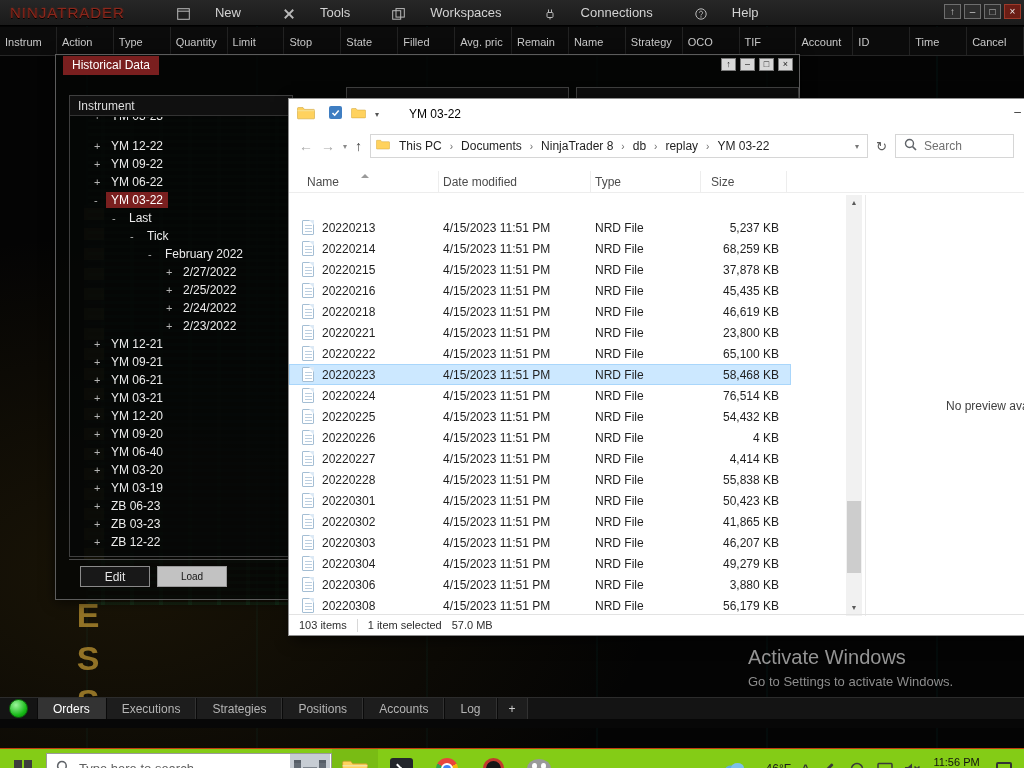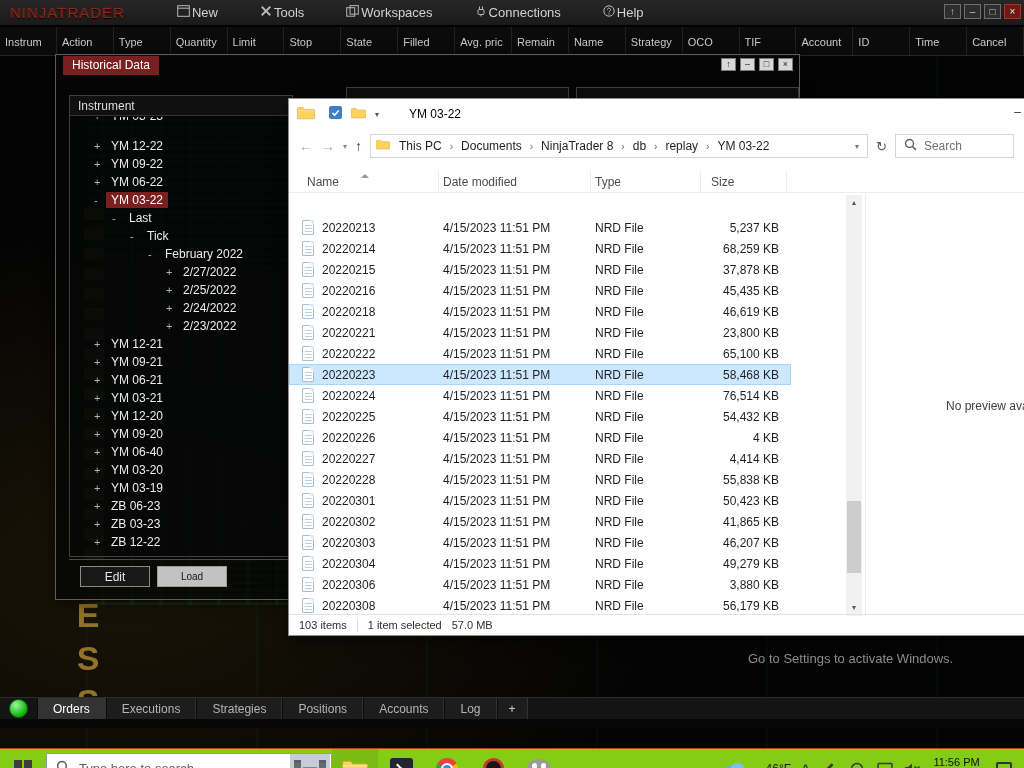--- a/index.html
+++ b/index.html
@@ -18,21 +18,21 @@
     repeating-linear-gradient(0deg, rgba(186,150,48,.5) 0 12px, rgba(186,150,48,.07) 12px 20px);filter:blur(.4px)}
   .wall-ess{position:absolute;left:68px;top:596px;writing-mode:vertical-rl;text-orientation:upright;
     font-size:34px;font-weight:bold;letter-spacing:5px;color:#a8842c;opacity:.85}
 
   
   .nt-titlebar{position:absolute;left:0;top:0;width:100%;height:26px;background:linear-gradient(#272727,#1a1a1a);
     border-bottom:1px solid #000;display:flex;align-items:center;z-index:2}
   .nt-logo{margin-left:10px;font-size:15px;font-weight:normal;letter-spacing:1px;color:#8c271c;
     text-shadow:0 1px 0 #000,0 0 2px rgba(150,45,25,.7)}
   .nt-menus{display:flex;margin-left:52px;gap:42px}
-  .menu-item{display:flex;align-items:flex-start;gap:2px;color:#d2d2d2;font-size:13px}
+  .menu-item{display:flex;align-items:flex-end;gap:25px;color:#d2d2d2;font-size:13px}
   .menu-item svg{display:block}
   .window-controls{position:absolute;right:3px;top:4px;display:flex;gap:3px}
   .wc{width:17px;height:15px;border:1px solid #6e6e6e;background:#2e2e2e;color:#c6c6c6;font-size:10px;
     line-height:13px;text-align:center}
   .wc.close{background:#6b1d15;border-color:#9c3a2a;color:#eee}
 
   
   .orders-header{position:absolute;left:0;top:27px;width:100%;height:29px;background:#0b0b0b;
     border-bottom:1px solid #262626;display:flex;z-index:2}
   .ocol{flex:1 1 0;min-width:0;border-right:1px solid #222;color:#c9c9c9;font-size:11px;
@@ -620,20 +620,21 @@
   </div>
   <div class="ex-status">
     <span>103 items</span>
     <span class="status-sep"></span>
     <span>1 item selected</span>
     <span>57.0 MB</span>
   </div>
 </div>
 
 <div class="activate">
+  <div class="a1">Activate Windows</div>
   <div class="a2">Go to Settings to activate Windows.</div>
 </div>
 
 <div class="bottom-bar">
   <div class="conn-dot"></div>
   <div class="btabs">
       <div class="btab selected">Orders</div>
       <div class="btab">Executions</div>
       <div class="btab">Strategies</div>
       <div class="btab">Positions</div>

